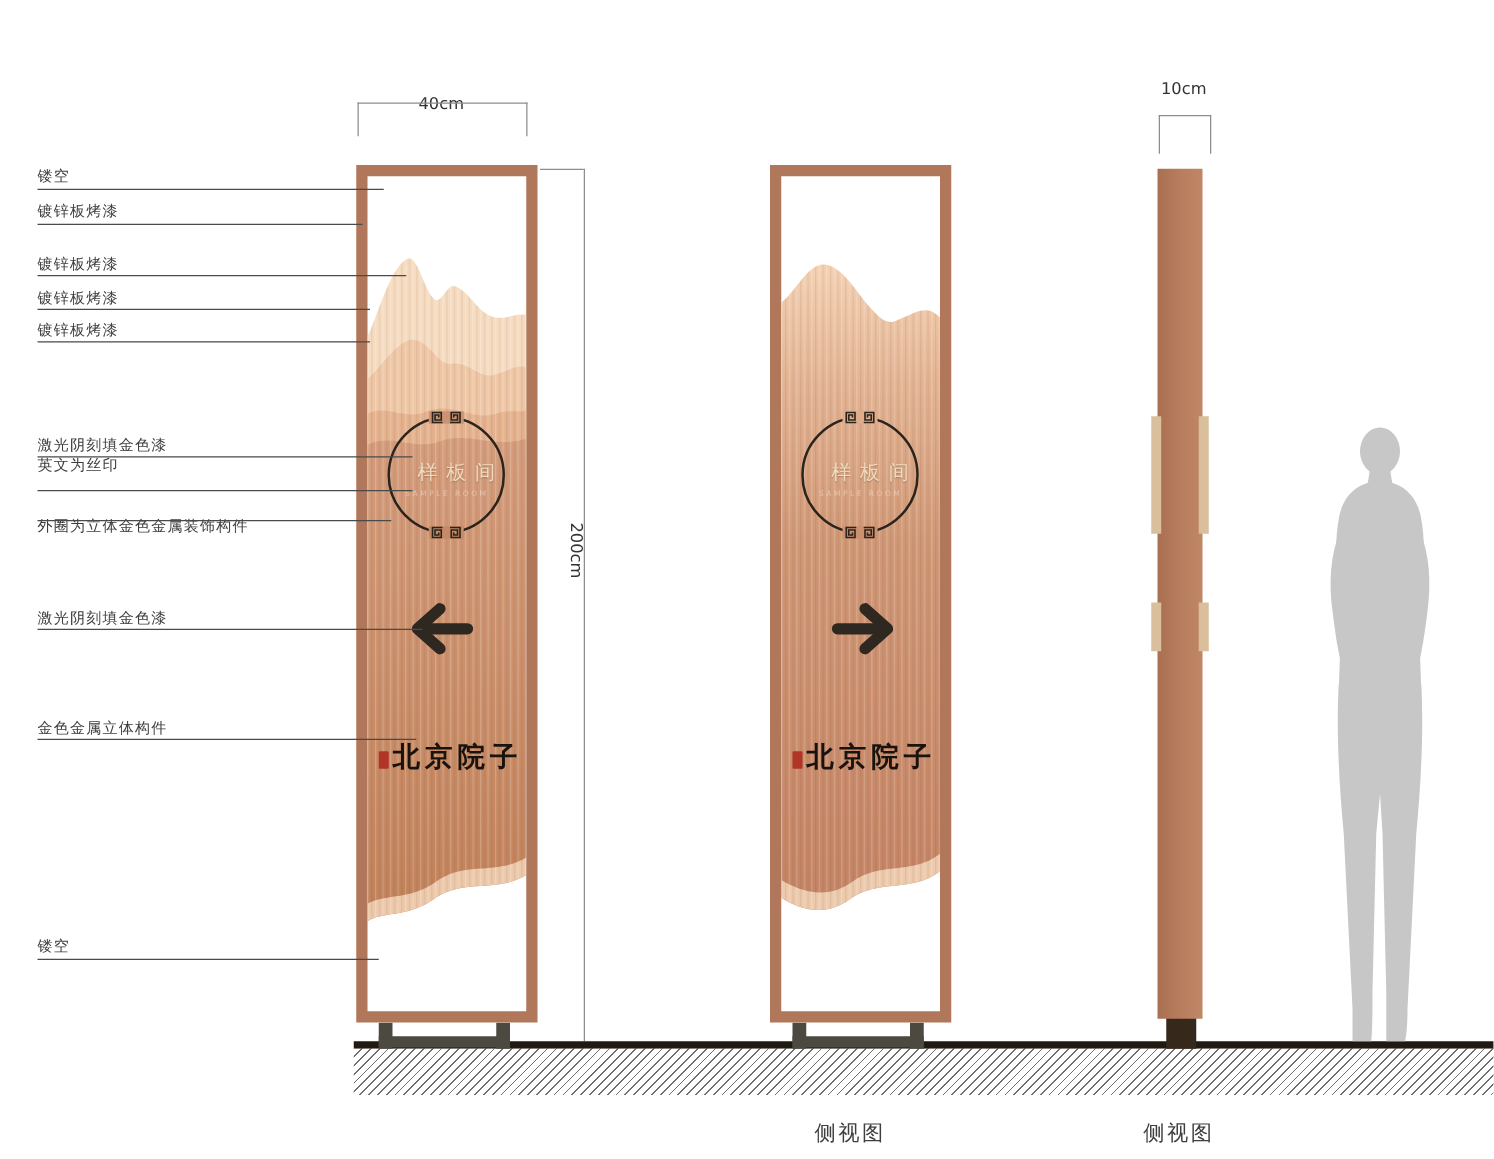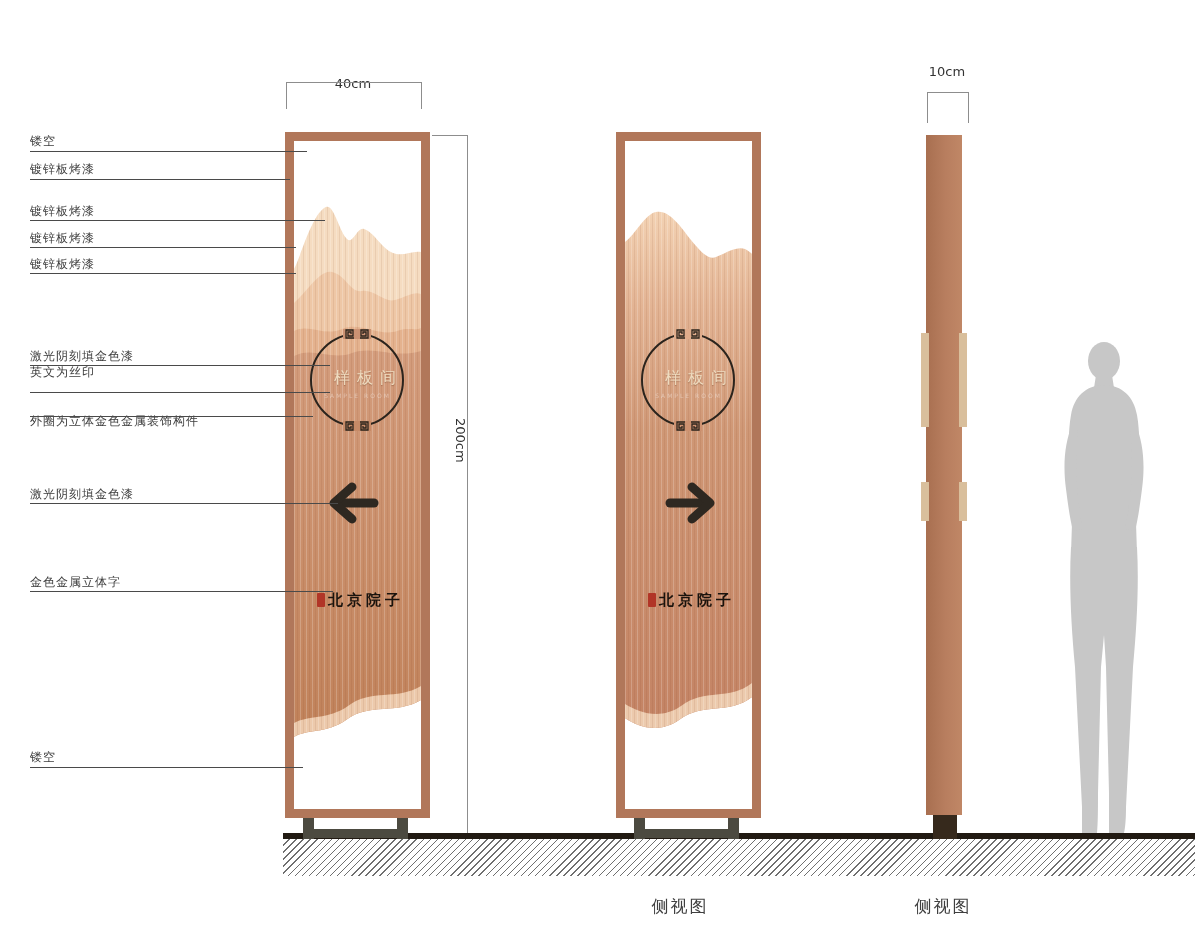--- a/index.html
+++ b/index.html
@@ -40,21 +40,21 @@
     box-sizing:border-box; color:#efdcc0;
     text-shadow:0 1px 1px rgba(90,45,20,0.35); z-index:12;
   }
   .plaque-sub {
     position:absolute; left:0; width:127px; top:251px; text-align:center;
     font-size:6px; letter-spacing:2px; color:rgba(255,255,255,0.38); z-index:12;
   }
   .brand {
     position:absolute; left:0; width:133px; top:450px; text-align:center;
     font-family:Liberation Serif, serif; font-weight:bold;
-    font-size:15px; letter-spacing:4px; color:#1a130d; white-space:nowrap; z-index:12;
+    font-size:22px; letter-spacing:4px; color:#1a130d; white-space:nowrap; z-index:12;
   }
   .seal {
     display:inline-block; width:8px; height:14px; background:#b13527;
     border-radius:1px; margin-right:3px; vertical-align:-2px;
   }
   
   .base-post { position:absolute; width:11px; height:21px; background:#4c4a40; z-index:8; }
   .base-bar  { position:absolute; height:9px; background:#4c4a40; z-index:8; }
   .ground-line { position:absolute; left:283px; top:833px; width:912px; height:6px; background:#211a12; z-index:6; }
   .ground-hatch {
@@ -101,21 +101,21 @@
 
   <span class="callout-text" style="top:364px">英文为丝印</span>
   <div class="callout-line" style="top:392px;width:300px"></div>
 
   <span class="callout-text" style="top:413px">外圈为立体金色金属装饰构件</span>
   <div class="callout-line" style="top:416px;width:283px"></div>
 
   <span class="callout-text" style="top:486px">激光阴刻填金色漆</span>
   <div class="callout-line" style="top:503px;width:308px"></div>
 
-  <span class="callout-text" style="top:574px">金色金属立体字</span>
+  <span class="callout-text" style="top:574px">金色金属立体构件</span>
   <div class="callout-line" style="top:591px;width:303px"></div>
 
   <span class="callout-text" style="top:749px">镂空</span>
   <div class="callout-line" style="top:767px;width:273px"></div>
 
   <div class="dim-text" style="left:286px;top:76px;width:134px">40cm</div>
   <div class="dim-bracket" style="left:286px;top:82px;width:134px;height:26px"></div>
 
   <div class="dim-tick" style="left:432px;top:135px;width:35px"></div>
   <div class="dim-vline" style="left:467px;top:135px;height:698px"></div>

